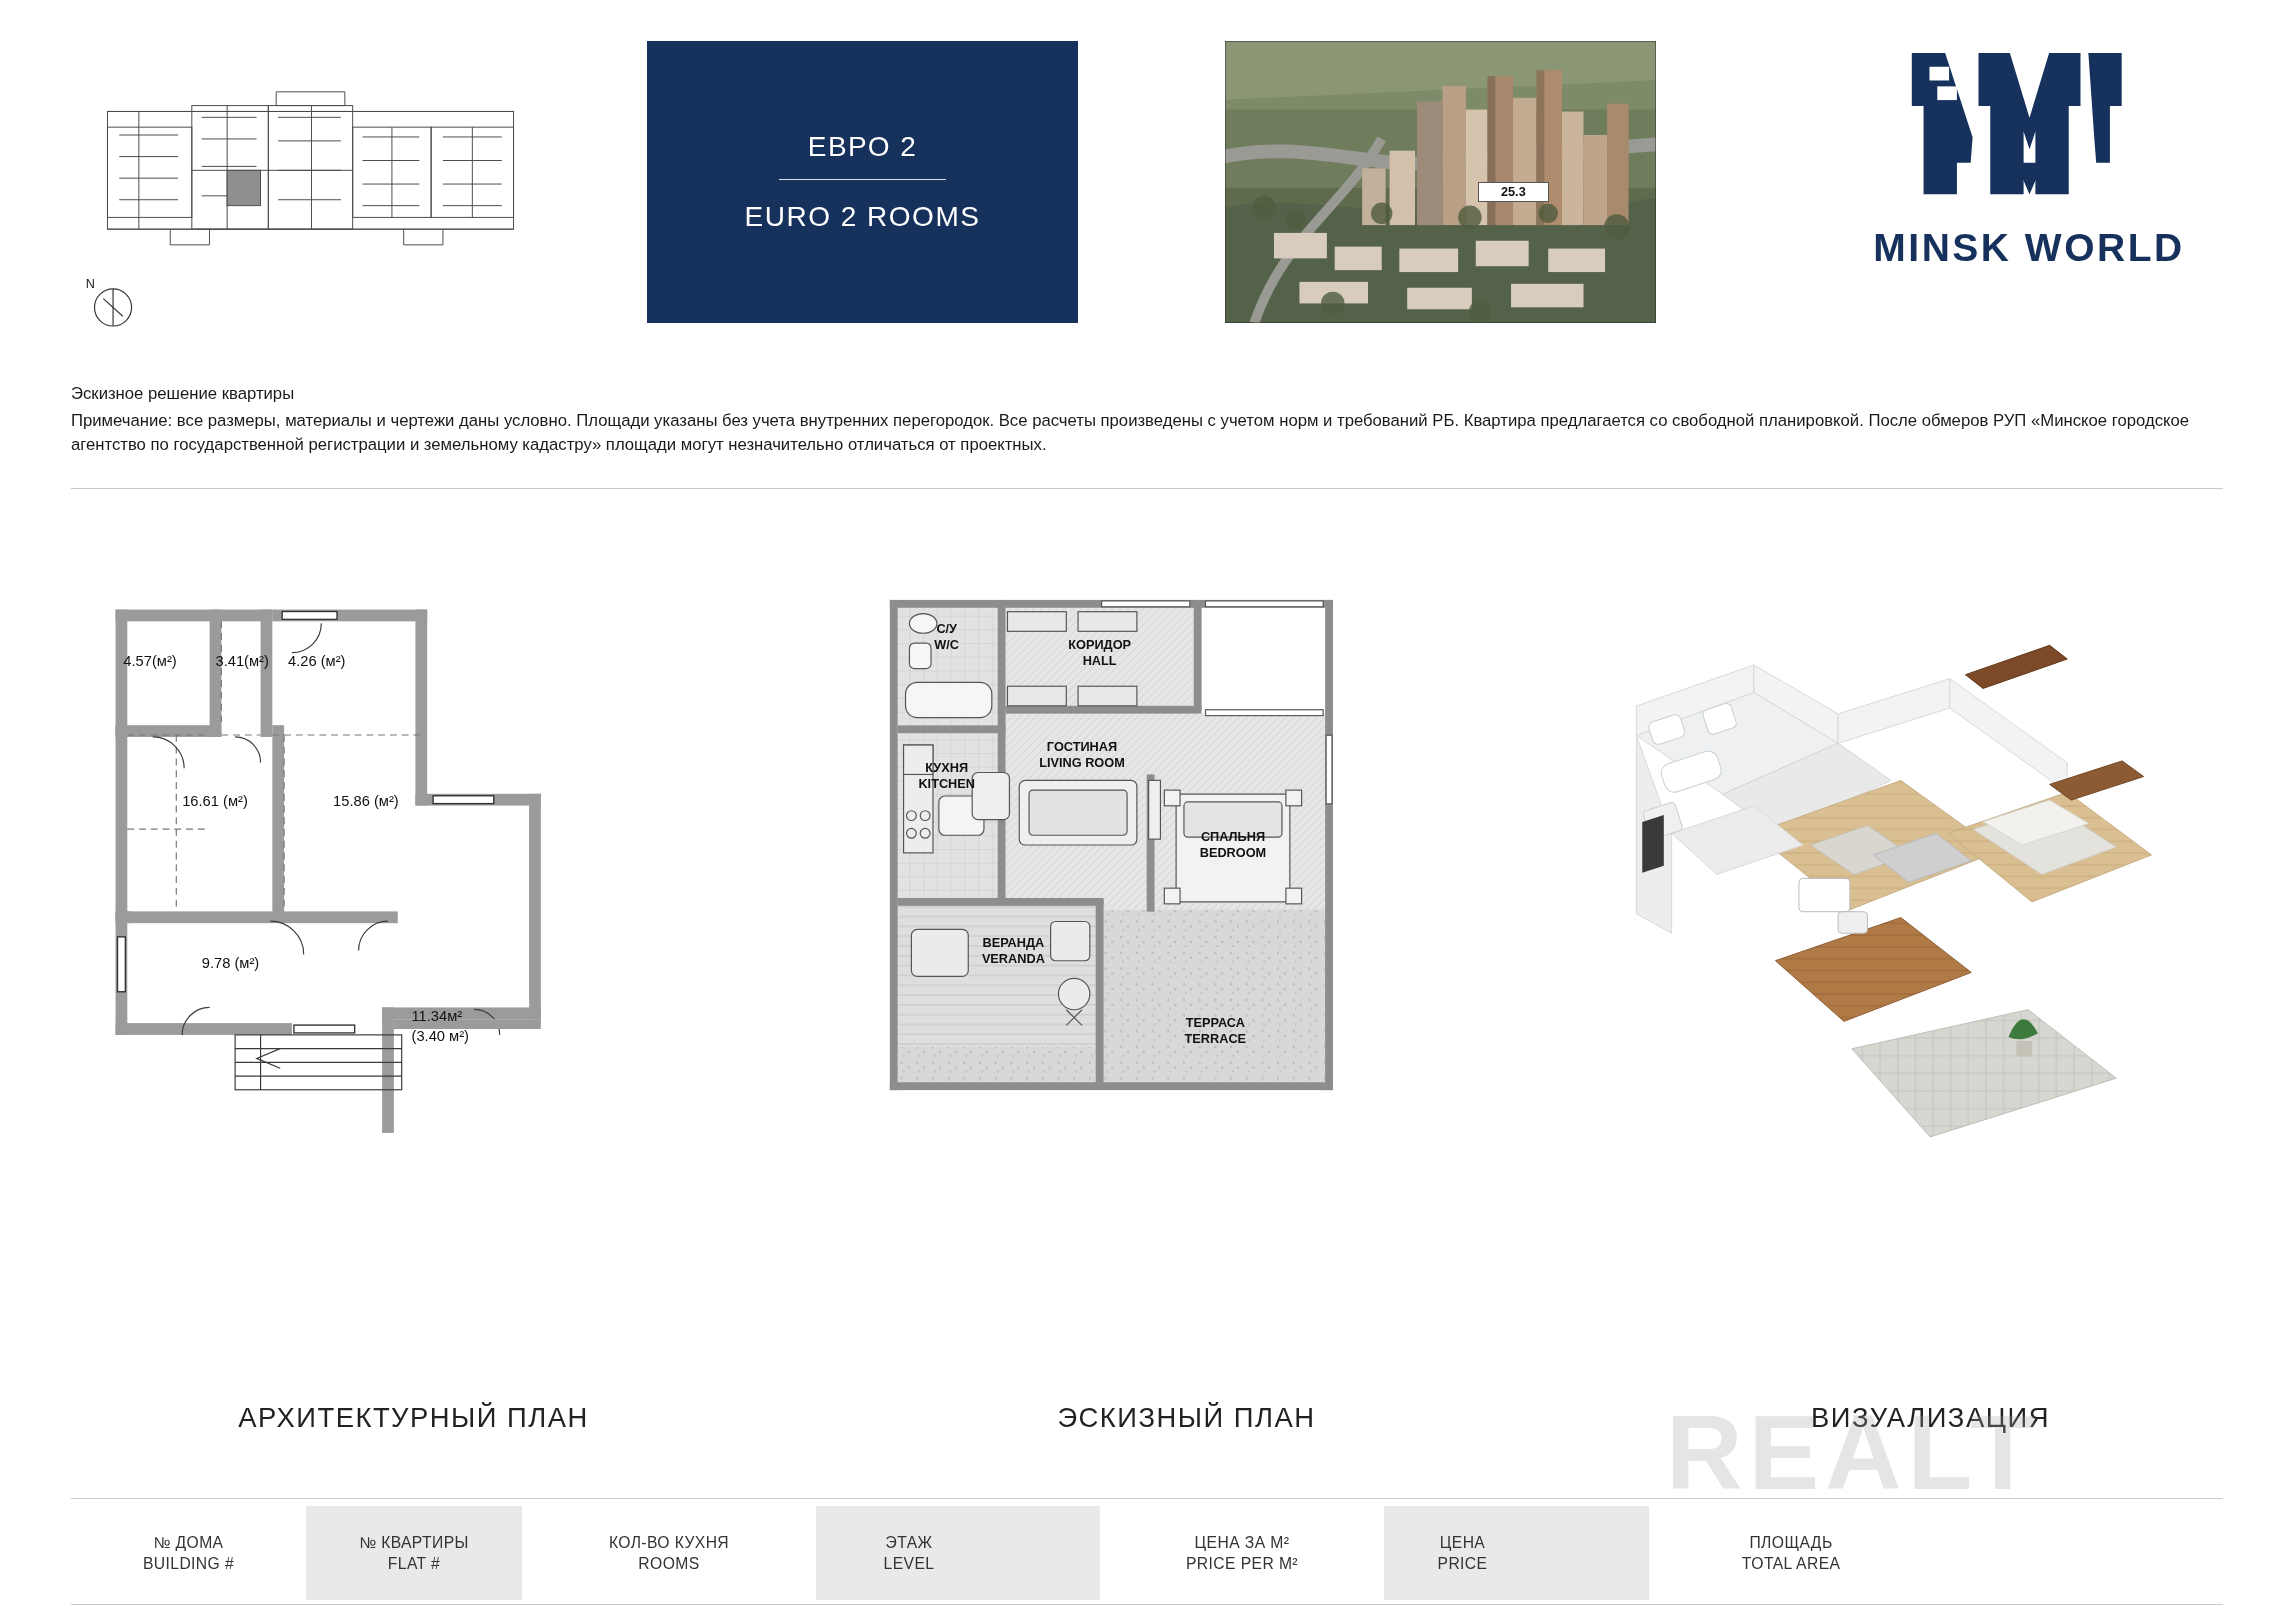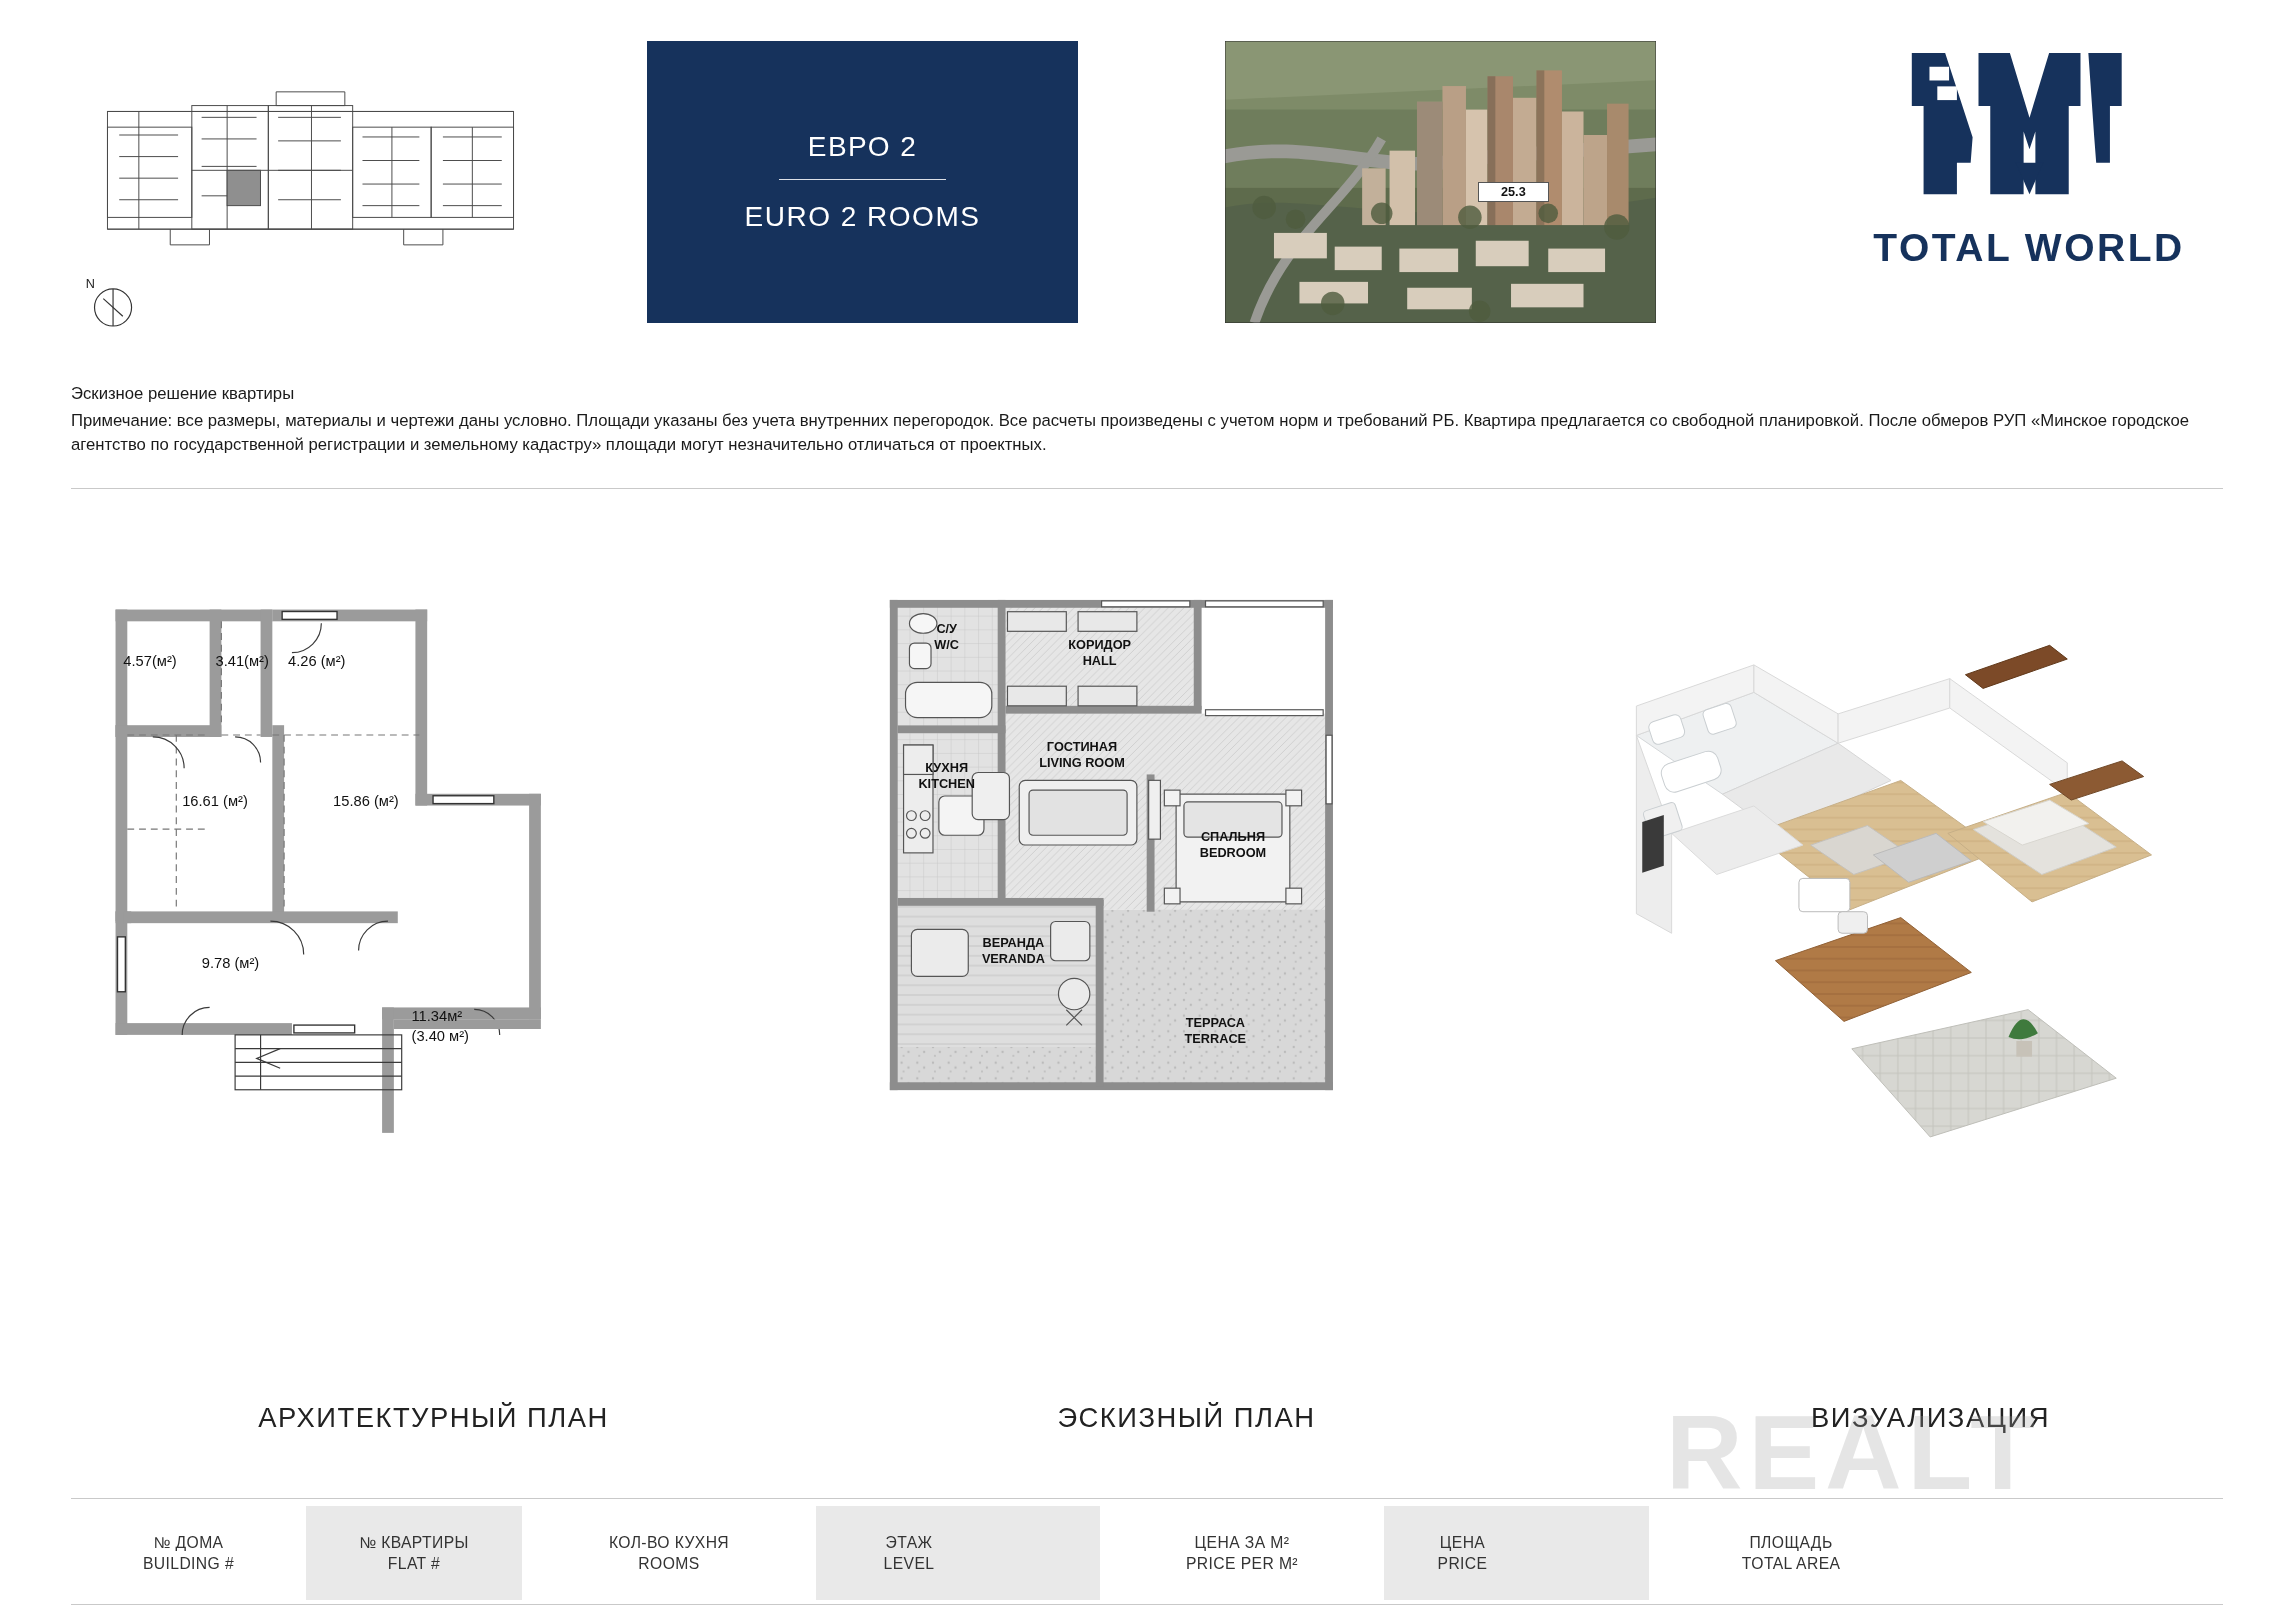--- a/index.html
+++ b/index.html
@@ -143,21 +143,21 @@
   .panel-vis { left: 1607px; width: 568px; height: 667px; }
 
   .caption {
     position: absolute;
     top: 1402px;
     font-size: 27.4px;
     letter-spacing: 1.5px;
     color: #222;
     text-align: center;
   }
-  .cap-arch  { left: 159px; width: 549px; }
+  .cap-arch  { left: 139px; width: 549px; }
   .cap-sketch{ left: 912px; width: 549px; }
   .cap-vis   { left: 1656px; width: 549px; }
 
   
   .watermark {
     position: absolute;
     left: 1666px; top: 1392px;
     font-size: 106px;
     font-weight: 700;
     letter-spacing: 5.9px;
@@ -306,21 +306,21 @@
           <polygon points="10,6 44,6 72,92 70,118 56,118 56,150 22,150 22,60 10,60"></polygon>
           <polygon points="78,6 110,6 130,72 150,6 182,6 182,60 170,60 170,150 136,150 136,86 130,104 124,86 124,150 90,150 90,60 78,60"></polygon>
           <polygon points="190,6 224,6 224,60 212,60 212,118 198,118 196,92"></polygon>
           <polygon points="116,118 130,150 144,118"></polygon>
         </g>
         <g fill="#ffffff">
           <polygon points="28,20 48,20 48,34 28,34"></polygon>
           <polygon points="36,40 56,40 56,54 36,54"></polygon>
         </g>
       </svg>
-      <div class="brand-name">TOTAL WORLD</div>
+      <div class="brand-name">MINSK WORLD</div>
     </div>
   </div>
 
   <div class="note">
     <div class="note-title">Эскизное решение квартиры</div>
     <div class="note-body">Примечание: все размеры, материалы и чертежи даны условно. Площади указаны без учета внутренних перегородок. Все расчеты произведены с учетом норм и требований РБ. Квартира предлагается со свободной планировкой. После обмеров РУП «Минское городское агентство по государственной регистрации и земельному кадастру» площади могут незначительно отличаться от проектных.</div>
   </div>
   <div class="hr hr-top"></div>
 
   <div class="panel panel-arch">

